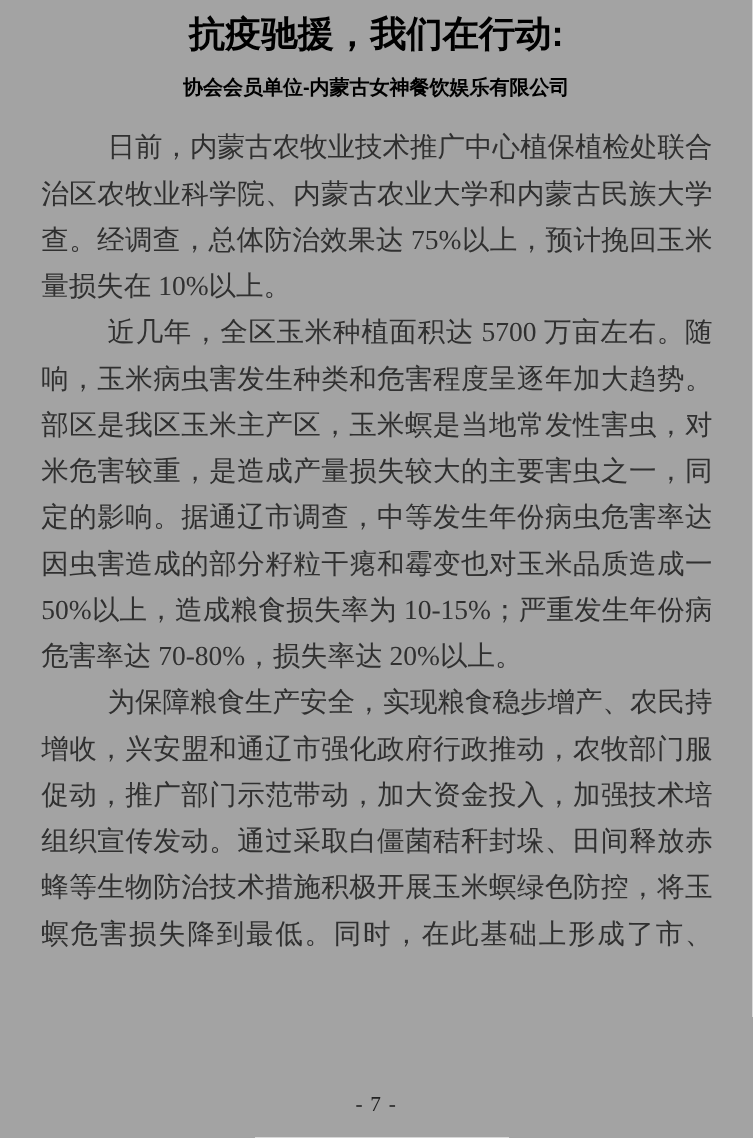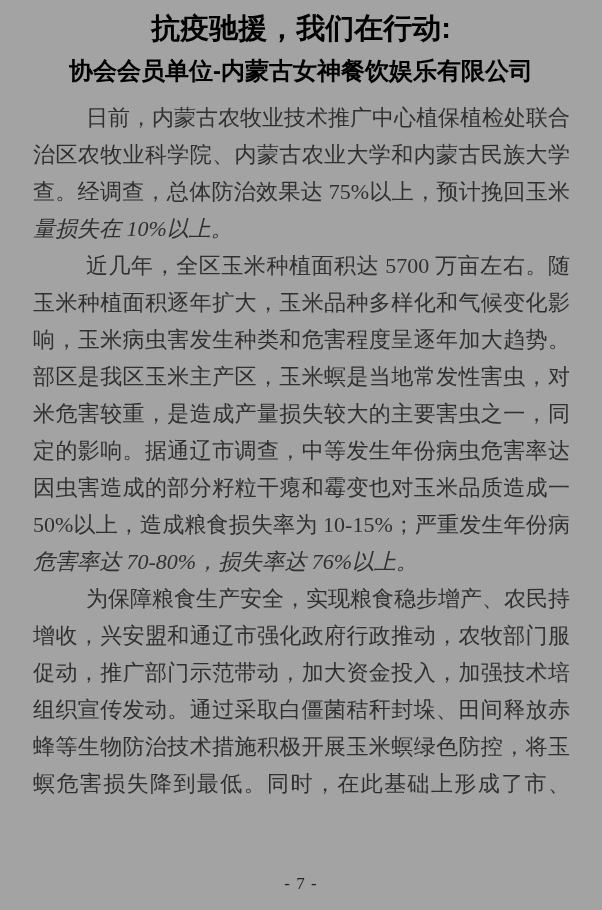--- a/index.html
+++ b/index.html
@@ -24,21 +24,21 @@
     font-size: 29px;
     line-height: 34px;
     color: #000000;
     letter-spacing: 0px;
   }
   .doc-subtitle {
     margin: 12px 0 0 0;
     text-align: center;
     font-family: "Liberation Sans", sans-serif;
     font-weight: bold;
-    font-size: 24px;
+    font-size: 16px;
     line-height: 28px;
     color: #000000;
   }
   .doc-body {
     position: absolute;
     top: 99px;
     left: 33px;
     width: 537px;
   }
   .paragraph {
@@ -52,21 +52,20 @@
     color: #303030;
     text-align: justify;
     text-align-last: justify;
     overflow: hidden;
   }
   .line.first {
     text-indent: 53px;
   }
   .line.last {
     text-align-last: left;
-    font-style: italic;
   }
   .page-footer {
     position: absolute;
     top: 872px;
     left: 0;
     width: 602px;
     text-align: center;
   }
   .page-number {
     font-family: "Liberation Serif", serif;
@@ -84,28 +83,27 @@
   <h2 class="doc-subtitle">协会会员单位-内蒙古女神餐饮娱乐有限公司</h2>
   <main class="doc-body" id="doc-body">
       <div class="paragraph">
         <div class="line first">日前，内蒙古农牧业技术推广中心植保植检处联合自</div>
         <div class="line">治区农牧业科学院、内蒙古农业大学和内蒙古民族大学相</div>
         <div class="line">查。经调查，总体防治效果达 75%以上，预计挽回玉米产</div>
         <div class="line last">量损失在 10%以上。</div>
       </div>
       <div class="paragraph">
         <div class="line first">近几年，全区玉米种植面积达 5700 万亩左右。随着</div>
-        <div class="line">玉米种植面积逐年扩大，玉米品种多样化和气候变化影</div>
         <div class="line">响，玉米病虫害发生种类和危害程度呈逐年加大趋势。东</div>
         <div class="line">部区是我区玉米主产区，玉米螟是当地常发性害虫，对玉</div>
         <div class="line">米危害较重，是造成产量损失较大的主要害虫之一，同时</div>
         <div class="line">定的影响。据通辽市调查，中等发生年份病虫危害率达</div>
         <div class="line">因虫害造成的部分籽粒干瘪和霉变也对玉米品质造成一</div>
         <div class="line">50%以上，造成粮食损失率为 10-15%；严重发生年份病虫</div>
-        <div class="line last">危害率达 70-80%，损失率达 76%以上。</div>
+        <div class="line last">危害率达 70-80%，损失率达 20%以上。</div>
       </div>
       <div class="paragraph">
         <div class="line first">为保障粮食生产安全，实现粮食稳步增产、农民持续</div>
         <div class="line">增收，兴安盟和通辽市强化政府行政推动，农牧部门服务</div>
         <div class="line">促动，推广部门示范带动，加大资金投入，加强技术培训，</div>
         <div class="line">组织宣传发动。通过采取白僵菌秸秆封垛、田间释放赤眼</div>
         <div class="line">蜂等生物防治技术措施积极开展玉米螟绿色防控，将玉米</div>
         <div class="line">螟危害损失降到最低。同时，在此基础上形成了市、县、</div>
       </div>
     </main>

